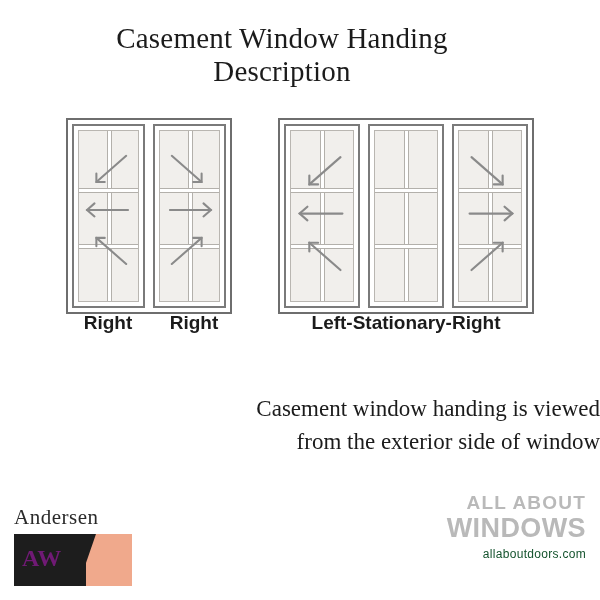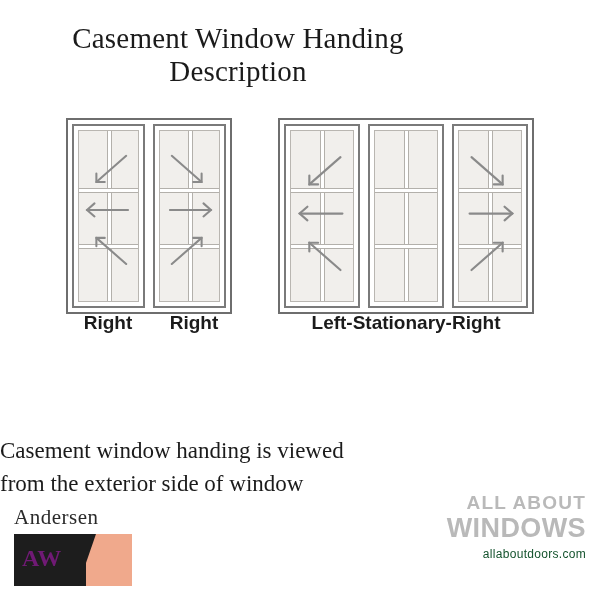--- a/index.html
+++ b/index.html
@@ -25,20 +25,21 @@
   .title {
     position: absolute;
     left: 0;
     top: 22px;
     width: 476px;
     text-align: center;
     font-family: "Liberation Serif", serif;
     font-size: 29px;
     color: #1b1b1b;
     letter-spacing: 0.2px;
+    padding-left: 44px;
   }
 
   
   .diagram {
     position: absolute;
     left: 0;
     top: 108px;
     width: 600px;
     height: 240px;
   }
@@ -110,26 +111,25 @@
   .cap-left  { left: 66px;  top: 312px; width: 84px; }
   .cap-right { left: 152px; top: 312px; width: 84px; }
   .cap-lsr   { left: 278px; top: 312px; width: 256px; }
 
   
   .subtitle {
     position: absolute;
     left: 0;
     top: 392px;
     width: 600px;
-    text-align: left;
+    text-align: right;
     font-family: "Liberation Serif", serif;
     font-size: 23px;
     line-height: 33px;
     color: #1b1b1b;
-    margin-top: 42px;
   }
 
   
   .andersen {
     position: absolute;
     left: 14px;
     top: 505px;
     width: 130px;
   }
   .andersen .wordmark {

